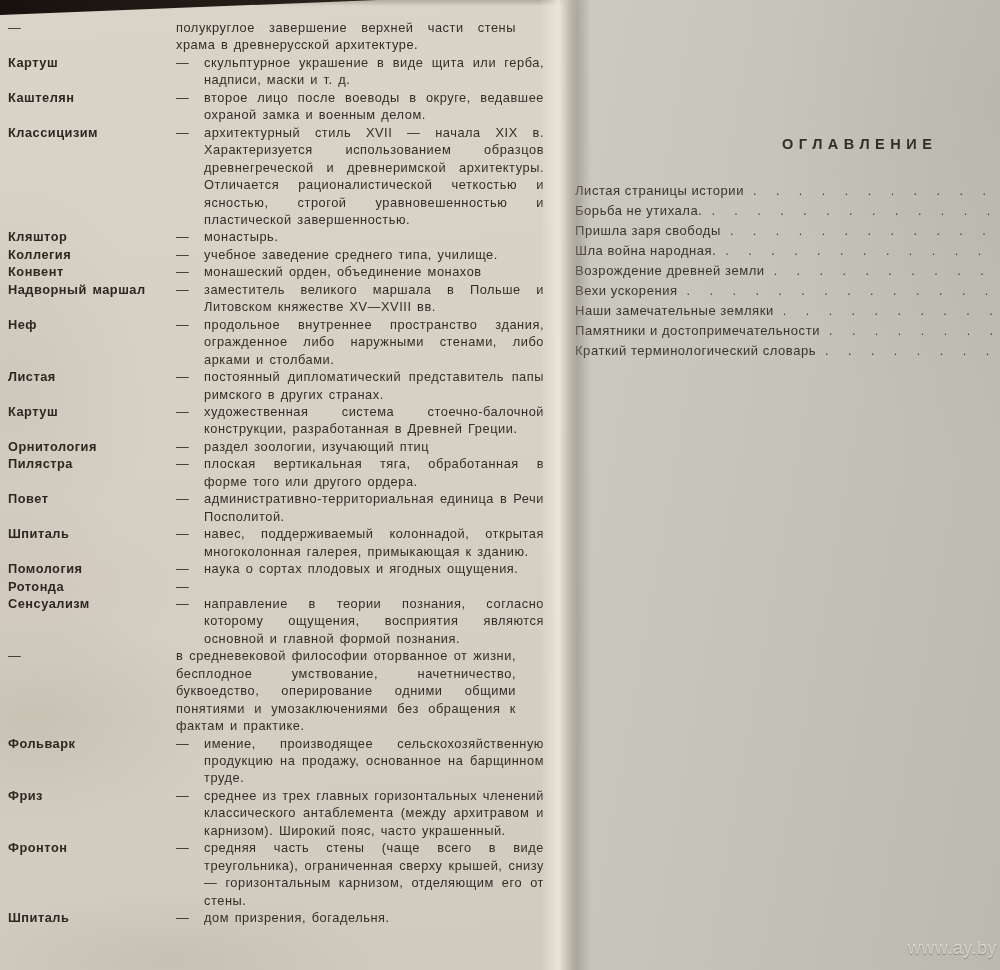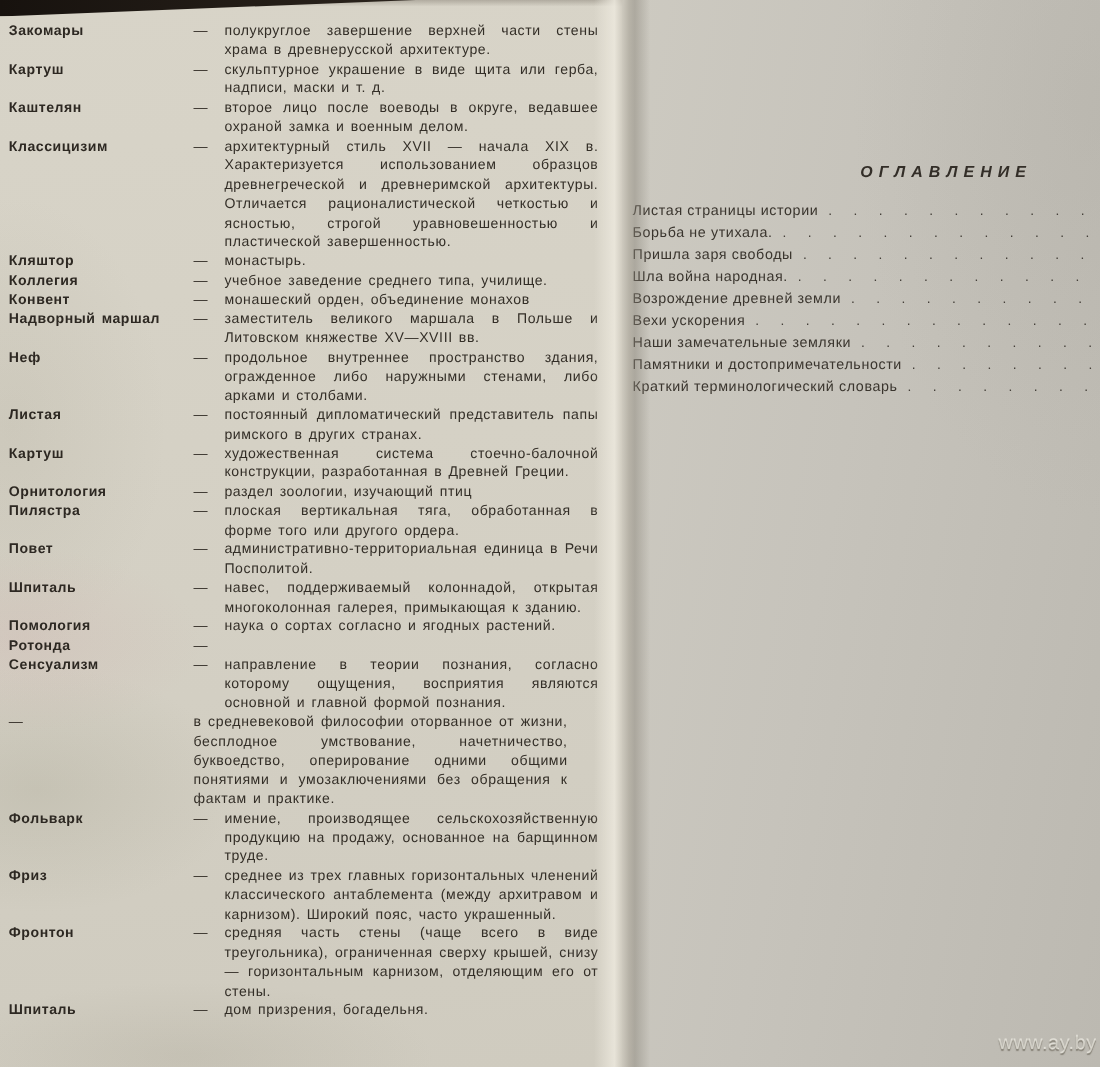--- a/index.html
+++ b/index.html
@@ -53,23 +53,23 @@
   }
 
   
   .page-right{
     position:absolute;left:566px;top:0;width:434px;height:970px;
     background:
       radial-gradient(ellipse 300px 500px at 100% 10%, rgba(175,172,164,.35), transparent 75%),
       linear-gradient(100deg,#cdcac1 0%,#c6c3bb 45%,#bcb9b1 100%);
   }
   .toc-title{
-    position:absolute;left:216px;top:149px;
+    position:absolute;left:216px;top:136px;
     font-size:14.5px;font-weight:bold;letter-spacing:5.5px;
-    color:#332e28;white-space:nowrap;font-style:italic;
+    color:#332e28;white-space:nowrap;
   }
   .toc{
     position:absolute;left:9px;top:181px;width:425px;
     color:#3a352e;font-size:13px;line-height:20px;letter-spacing:.55px;
   }
   .toc-row{display:flex;align-items:baseline;overflow:hidden;}
   .toc-label{white-space:nowrap;}
   .toc-dots{
     flex:1;overflow:hidden;white-space:nowrap;
     margin-left:9px;letter-spacing:8px;font-size:12.5px;color:#45403a;
@@ -84,21 +84,20 @@
   }
 </style>
 </head>
 <body>
 
 <div class="book">
 
   <div class="page-left">
     <div class="glossary">
   <div class="entry">
-    <span class="term">Закомары</span>
     <span class="dash">—</span>
     <span class="def">полукруглое завершение верхней части стены храма в древнерусской архитектуре.</span>
   </div>
 
   <div class="entry">
     <span class="term">Картуш</span>
     <span class="dash">—</span>
     <span class="def">скульптурное украшение в виде щита или герба, надписи, маски и т. д.</span>
   </div>
 
@@ -176,21 +175,21 @@
 
   <div class="entry">
     <span class="term">Шпиталь</span>
     <span class="dash">—</span>
     <span class="def">навес, поддерживаемый колоннадой, открытая многоколонная галерея, примыкающая к зданию.</span>
   </div>
 
   <div class="entry">
     <span class="term">Помология</span>
     <span class="dash">—</span>
-    <span class="def">наука о сортах согласно и ягодных растений.</span>
+    <span class="def">наука о сортах плодовых и ягодных ощущения.</span>
   </div>
 
   <div class="entry">
     <span class="term">Ротонда</span>
     <span class="dash">—</span>
   </div>
 
   <div class="entry">
     <span class="term">Сенсуализм</span>
     <span class="dash">—</span>

